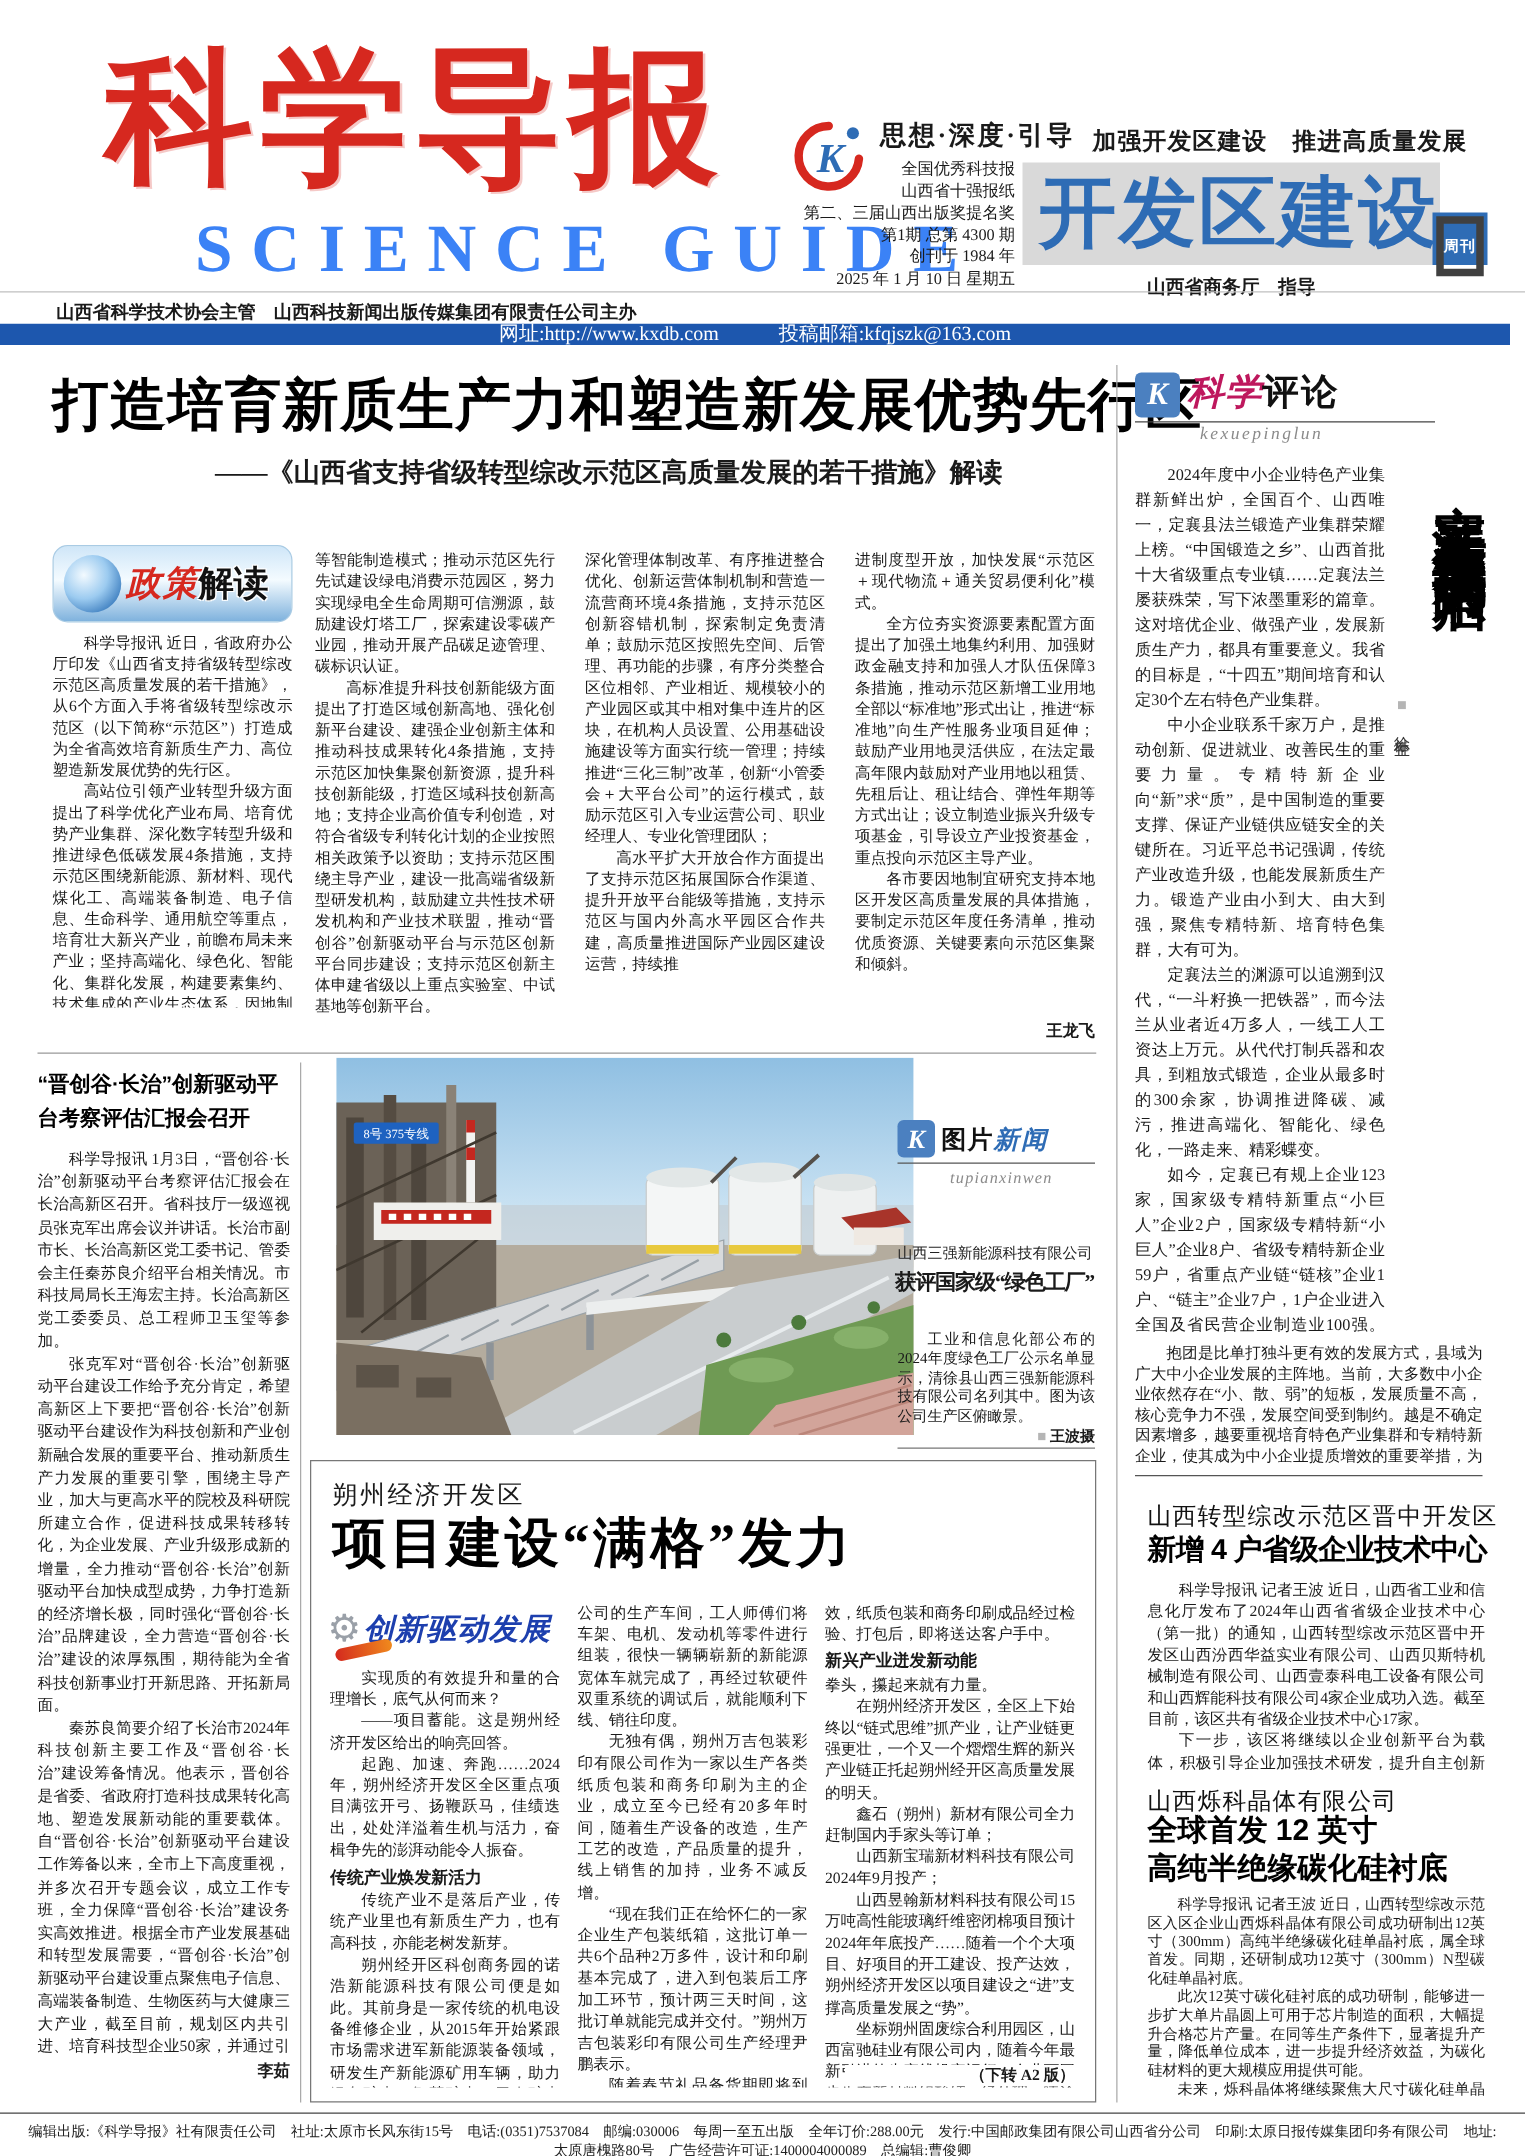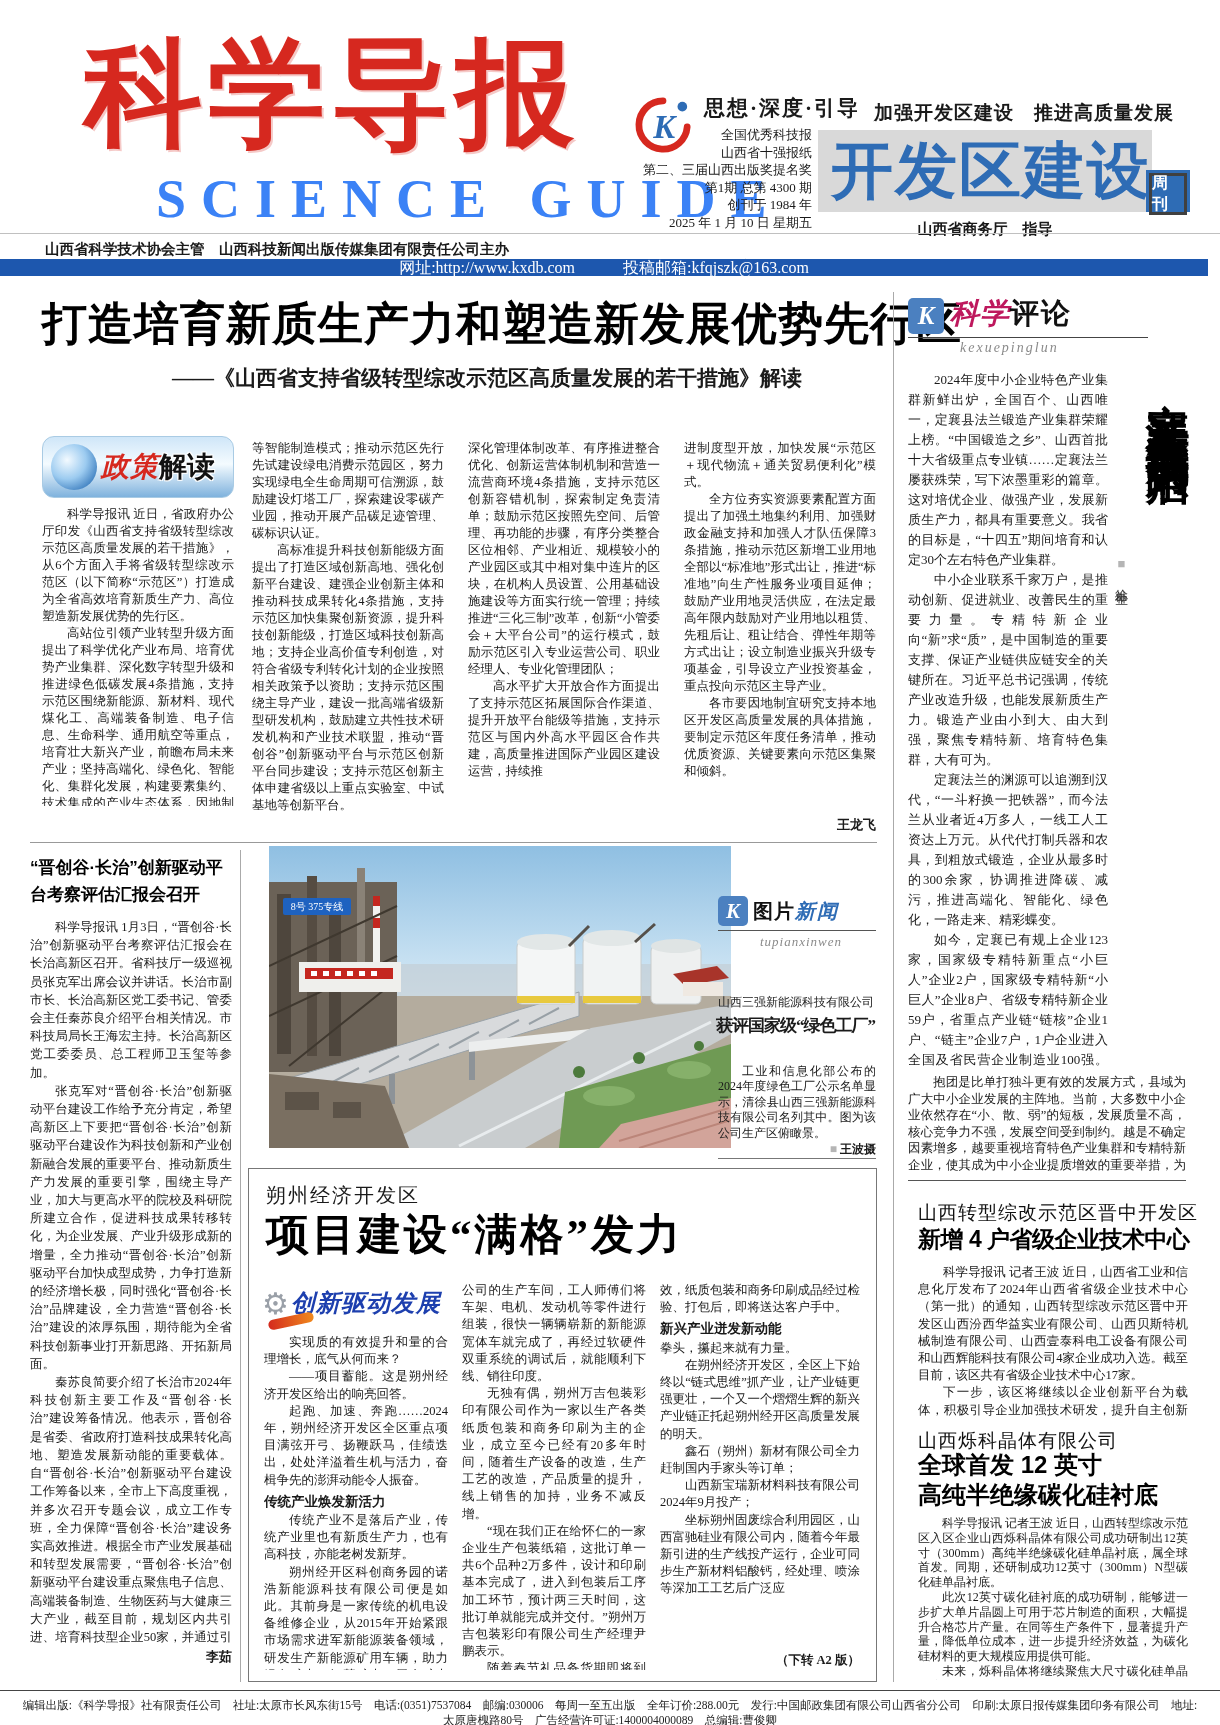--- a/index.html
+++ b/index.html
@@ -16,21 +16,21 @@
   .brand-en{left:156px;top:168px;font-size:54px;color:#3b82f6;letter-spacing:15px;font-weight:bold;}
   .k-circle{left:634px;top:96px;width:58px;height:58px;}
   .mast-slogan{left:704px;top:94px;font-size:21px;font-weight:bold;letter-spacing:2px;}
   .honors{left:598px;top:126px;width:214px;text-align:right;font-size:13px;line-height:17.5px;}
   .honors p{margin:0;text-indent:0;}
   .section-slogan{left:874px;top:100px;font-size:19px;font-weight:bold;letter-spacing:1px;}
   .section-banner{left:818px;top:130px;width:322px;height:82px;background:#d9d9d9;text-align:center;padding-left:12px;}
   .section-banner span{font-size:62px;font-weight:900;color:#2e6cb5;letter-spacing:2px;line-height:82px;}
   .weekly{left:1146px;top:170px;width:44px;height:42px;background:#2e6cb5;padding:0;box-sizing:border-box;}
   .weekly-inner{display:flex;align-items:center;justify-content:center;margin:3px;height:36px;
-                border:3px solid #404040;color:#fff;font-weight:bold;font-size:16px;letter-spacing:1px;}
+                border:6px solid #404040;color:#fff;font-weight:bold;font-size:12px;letter-spacing:1px;}
   .guidance{left:880px;top:220px;width:210px;text-align:center;font-size:15px;font-weight:bold;}
   .rule-a{left:0;top:233px;width:1220px;height:1px;background:#c0c0c0;}
   .org-line{left:45px;top:240px;font-size:14.5px;font-weight:bold;}
   .pub-line{right:42px;top:240px;font-size:14px;font-weight:bold;margin-top:18px;}
   .blue-bar{left:0;top:259px;width:1208px;height:17px;background:#1d57ae;color:#fff;font-size:16px;
             line-height:17px;text-align:center;}
   .blue-bar span{margin:0 22px;}
   
   .lead-hl{left:42px;top:294px;width:780px;font-size:45px;font-weight:900;letter-spacing:1px;white-space:nowrap;color:#000;}
   .lead-sub{left:42px;top:364px;width:760px;text-align:right;font-size:21px;font-weight:bold;}
@@ -348,20 +348,21 @@
   <div class="abs body-txt sz-col sz-col3 cont">
     <div class="cont">
         <p>效，纸质包装和商务印刷成品经过检验、打包后，即将送达客户手中。</p>
       </div>
     <div class="sz-sub">新兴产业迸发新动能</div>
     <div>
         <p>拳头，攥起来就有力量。</p>
         <p>在朔州经济开发区，全区上下始终以“链式思维”抓产业，让产业链更强更壮，一个又一个熠熠生辉的新兴产业链正托起朔州经开区高质量发展的明天。</p>
         <p>鑫石（朔州）新材有限公司全力赶制国内手家头等订单；</p>
         <p>山西新宝瑞新材料科技有限公司2024年9月投产；</p>
+        <p>山西昱翰新材料科技有限公司15万吨高性能玻璃纤维密闭棉项目预计2024年年底投产……随着一个个大项目、好项目的开工建设、投产达效，朔州经济开发区以项目建设之“进”支撑高质量发展之“势”。</p>
         <p>坐标朔州固废综合利用园区，山西富驰硅业有限公司内，随着今年最新引进的生产线投产运行，企业可同步生产新材料铝酸钙，经处理、喷涂等深加工工艺后广泛应</p>
       </div>
   </div>
   <div class="abs sz-cont">（下转 A2 版）</div>
 
   <div class="abs footer-rule"></div>
   <div class="abs footer">编辑出版:《科学导报》社有限责任公司　社址:太原市长风东街15号　电话:(0351)7537084　邮编:030006　每周一至五出版　全年订价:288.00元　发行:中国邮政集团有限公司山西省分公司　印刷:太原日报传媒集团印务有限公司　地址:太原唐槐路80号　广告经营许可证:1400004000089　总编辑:曹俊卿</div>
 
 </div>
 

